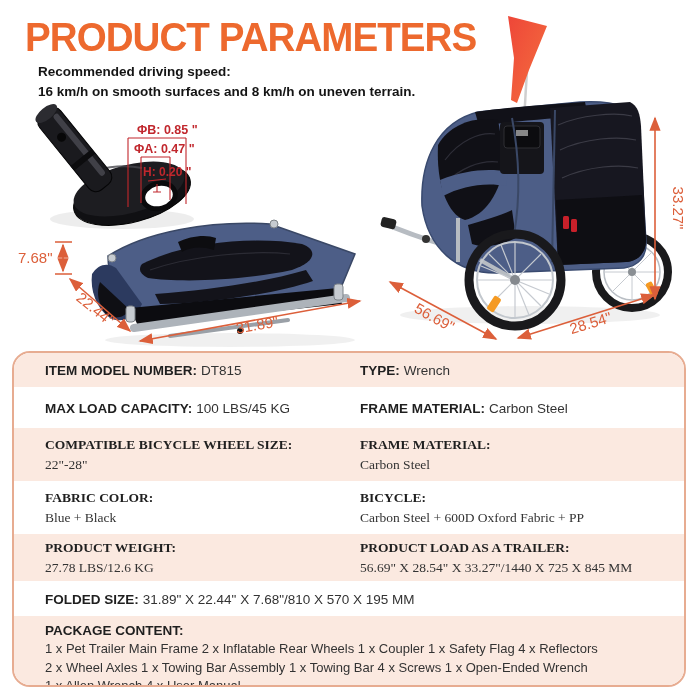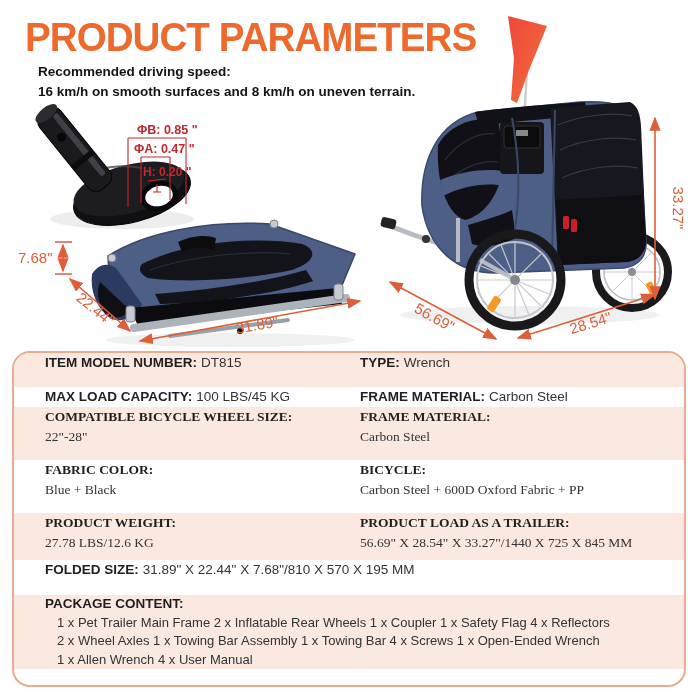--- a/index.html
+++ b/index.html
@@ -11,31 +11,31 @@
          white-space:nowrap;}
   .subtitle{position:absolute;left:38px;top:62px;font-size:13.5px;font-weight:700;
             color:#141414;line-height:1.5;}
   
   .illus{position:absolute;}
   .overlay{position:absolute;left:0;top:0;z-index:5;pointer-events:none;}
   
   .spec-table{position:absolute;left:12px;top:351px;width:674px;height:336px;
               border:2px solid #E7AC91;border-radius:18px;overflow:hidden;background:#fff;
               box-sizing:border-box;z-index:2;}
-  .row{display:flex;align-items:flex-start;padding-left:31px;box-sizing:border-box;}
+  .row{display:flex;align-items:center;padding-left:31px;box-sizing:border-box;}
   .row.peach{background:#FBE9E0;}
   .c1{width:315px;flex:none;}
   .c2{flex:1;padding-right:10px;}
   .lbl{font-size:13.5px;font-weight:700;color:#1f1f1f;}
   .val{font-size:13.5px;font-weight:400;color:#333;}
   span.val{margin-left:4px;}
   .stack .lbl,.stack .val{display:block;margin-left:0;line-height:1.45;font-family:Liberation Serif, serif;}
-  .pkg{align-items:flex-end;padding-top:5px;}
+  .pkg{align-items:flex-start;padding-top:5px;}
   .pkg .lbl{display:block;line-height:1.42;font-size:13.5px;}
-  .pkg .val{display:block;margin-left:12px;line-height:1.42;font-size:13px;color:#333;}
+  .pkg .val{display:block;margin-left:0;line-height:1.42;font-size:13px;color:#333;}
   svg text{font-family:"Liberation Sans", sans-serif;}
 </style>
 </head>
 <body>
 
 <div class="page">
 
   <div class="title">PRODUCT PARAMETERS</div>
   <div class="subtitle">
     <div>Recommended driving speed:</div>
@@ -184,21 +184,21 @@
 
     <div class="row peach" style="height:34px;">
       <div class="c1">
         <span class="lbl">ITEM MODEL NUMBER:</span><span class="val">DT815</span>
       </div>
       <div class="c2">
         <span class="lbl">TYPE:</span><span class="val">Wrench</span>
       </div>
     </div>
 
-    <div class="row" style="height:20px;">
+    <div class="row" style="height:41px;">
       <div class="c1">
         <span class="lbl">MAX LOAD CAPACITY:</span><span class="val">100 LBS/45 KG</span>
       </div>
       <div class="c2">
         <span class="lbl">FRAME MATERIAL:</span><span class="val">Carbon Steel</span>
       </div>
     </div>
 
     <div class="row peach" style="height:53px;">
       <div class="c1 stack">

